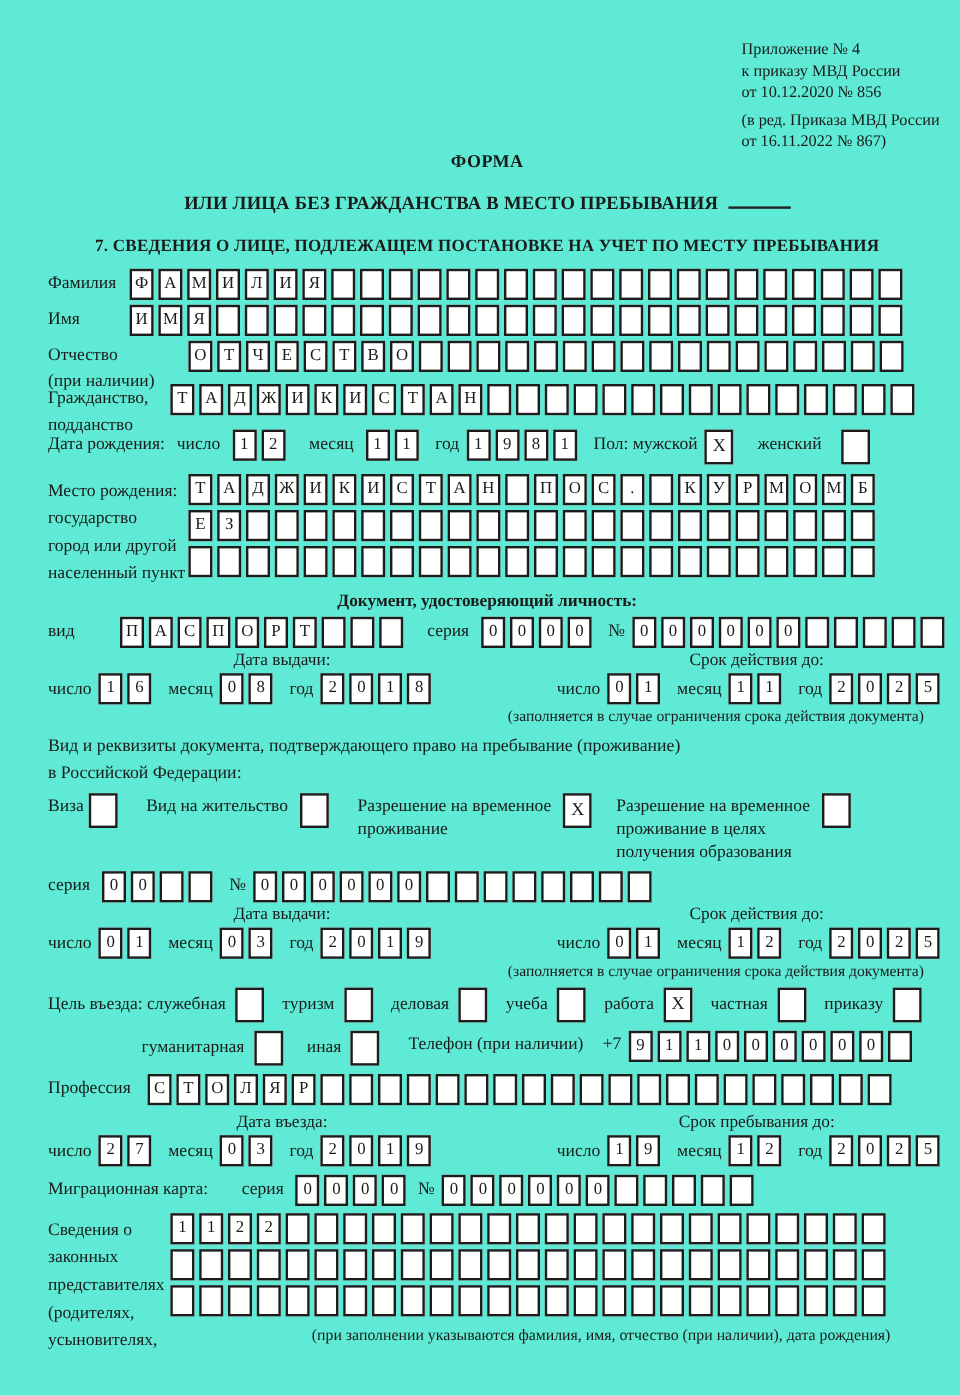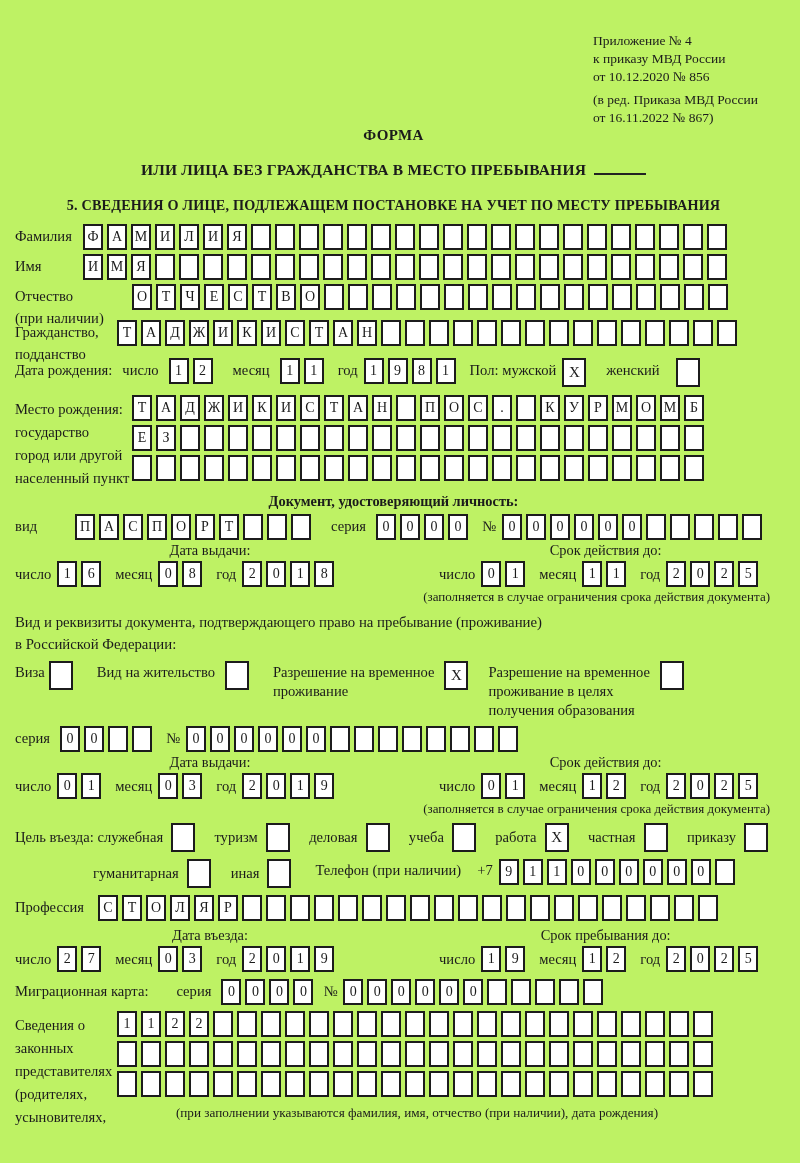--- a/index.html
+++ b/index.html
@@ -1,20 +1,20 @@
 <!DOCTYPE html>
 <html><head>
 <meta charset="utf-8">
 <style>
   html,body { margin:0; padding:0; background:#e8e8e8; }
   .page {
     width:800px; height:1163px; box-sizing:border-box; margin:0 auto;
-    background:#bef264; color:#1b1b1b;
+    background:#5eead4; color:#1b1b1b;
     font-family:"Liberation Serif","DejaVu Serif",serif;
-    padding:32px 28px 0 15px; position:relative; overflow:hidden;
+    padding:32px 28px 0 40px; position:relative; overflow:hidden;
   }
   
   .appendix { margin-left:578px; font-size:13.5px; line-height:18px; white-space:nowrap; }
   .appendix .gap { margin-top:5px; }
   .forma { text-align:center; font-weight:bold; font-size:15px; margin-top:0; letter-spacing:.4px; }
   
   .title { text-align:center; font-weight:bold; font-size:15.5px; line-height:24px; margin-top:14px; letter-spacing:.2px; }
   .blank { display:inline-block; width:52px; border-bottom:2px solid #222; height:13px; margin-left:8px; }
   .section-title { text-align:center; font-weight:bold; font-size:14.2px; margin-top:15px; letter-spacing:.2px; }
   
@@ -45,42 +45,42 @@
   .dline .t { margin-right:6px; }
   .dline .cells { margin-right:10px; }
   .note { text-align:right; font-size:13px; margin-top:2px; padding-right:2px; }
   .plain { font-size:14.8px; line-height:22px; margin-top:6px; }
   .opts { display:flex; align-items:flex-start; margin-top:4px; }
   .opt-label { text-align:left; line-height:19px; padding-top:4px; white-space:nowrap; }
   .opts .cb { margin-left:10px; margin-top:2px; }
   .pair { display:flex; align-items:center; }
   .pair .cb { margin-left:8px; }
   .purpose { justify-content:space-between; width:100%; }
-  .reps-note { text-align:center; font-size:13.2px; margin-top:8px; width:600px; }
+  .reps-note { text-align:right; font-size:13.2px; margin-top:8px; width:600px; }
 </style>
 </head>
 <body>
 
 <div class="page">
 
   <div class="appendix">
     <div>Приложение № 4</div>
     <div>к приказу МВД России</div>
     <div>от 10.12.2020 № 856</div>
     <div class="gap">(в ред. Приказа МВД России</div>
     <div>от 16.11.2022 № 867)</div>
   </div>
 
   <div class="forma">ФОРМА</div>
 
   <div class="title">
     <div><span>ИЛИ ЛИЦА БЕЗ ГРАЖДАНСТВА В МЕСТО ПРЕБЫВАНИЯ</span><span class="blank"></span></div>
   </div>
 
-  <div class="section-title">5. СВЕДЕНИЯ О ЛИЦЕ, ПОДЛЕЖАЩЕМ ПОСТАНОВКЕ НА УЧЕТ ПО МЕСТУ ПРЕБЫВАНИЯ</div>
+  <div class="section-title">7. СВЕДЕНИЯ О ЛИЦЕ, ПОДЛЕЖАЩЕМ ПОСТАНОВКЕ НА УЧЕТ ПО МЕСТУ ПРЕБЫВАНИЯ</div>
 
   <div class="form">
 
     <div class="row">
       <div class="lbl w68">Фамилия</div>
       <div class="cells">
           <span class="cell">Ф</span>
           <span class="cell">А</span>
           <span class="cell">М</span>
           <span class="cell">И</span>

